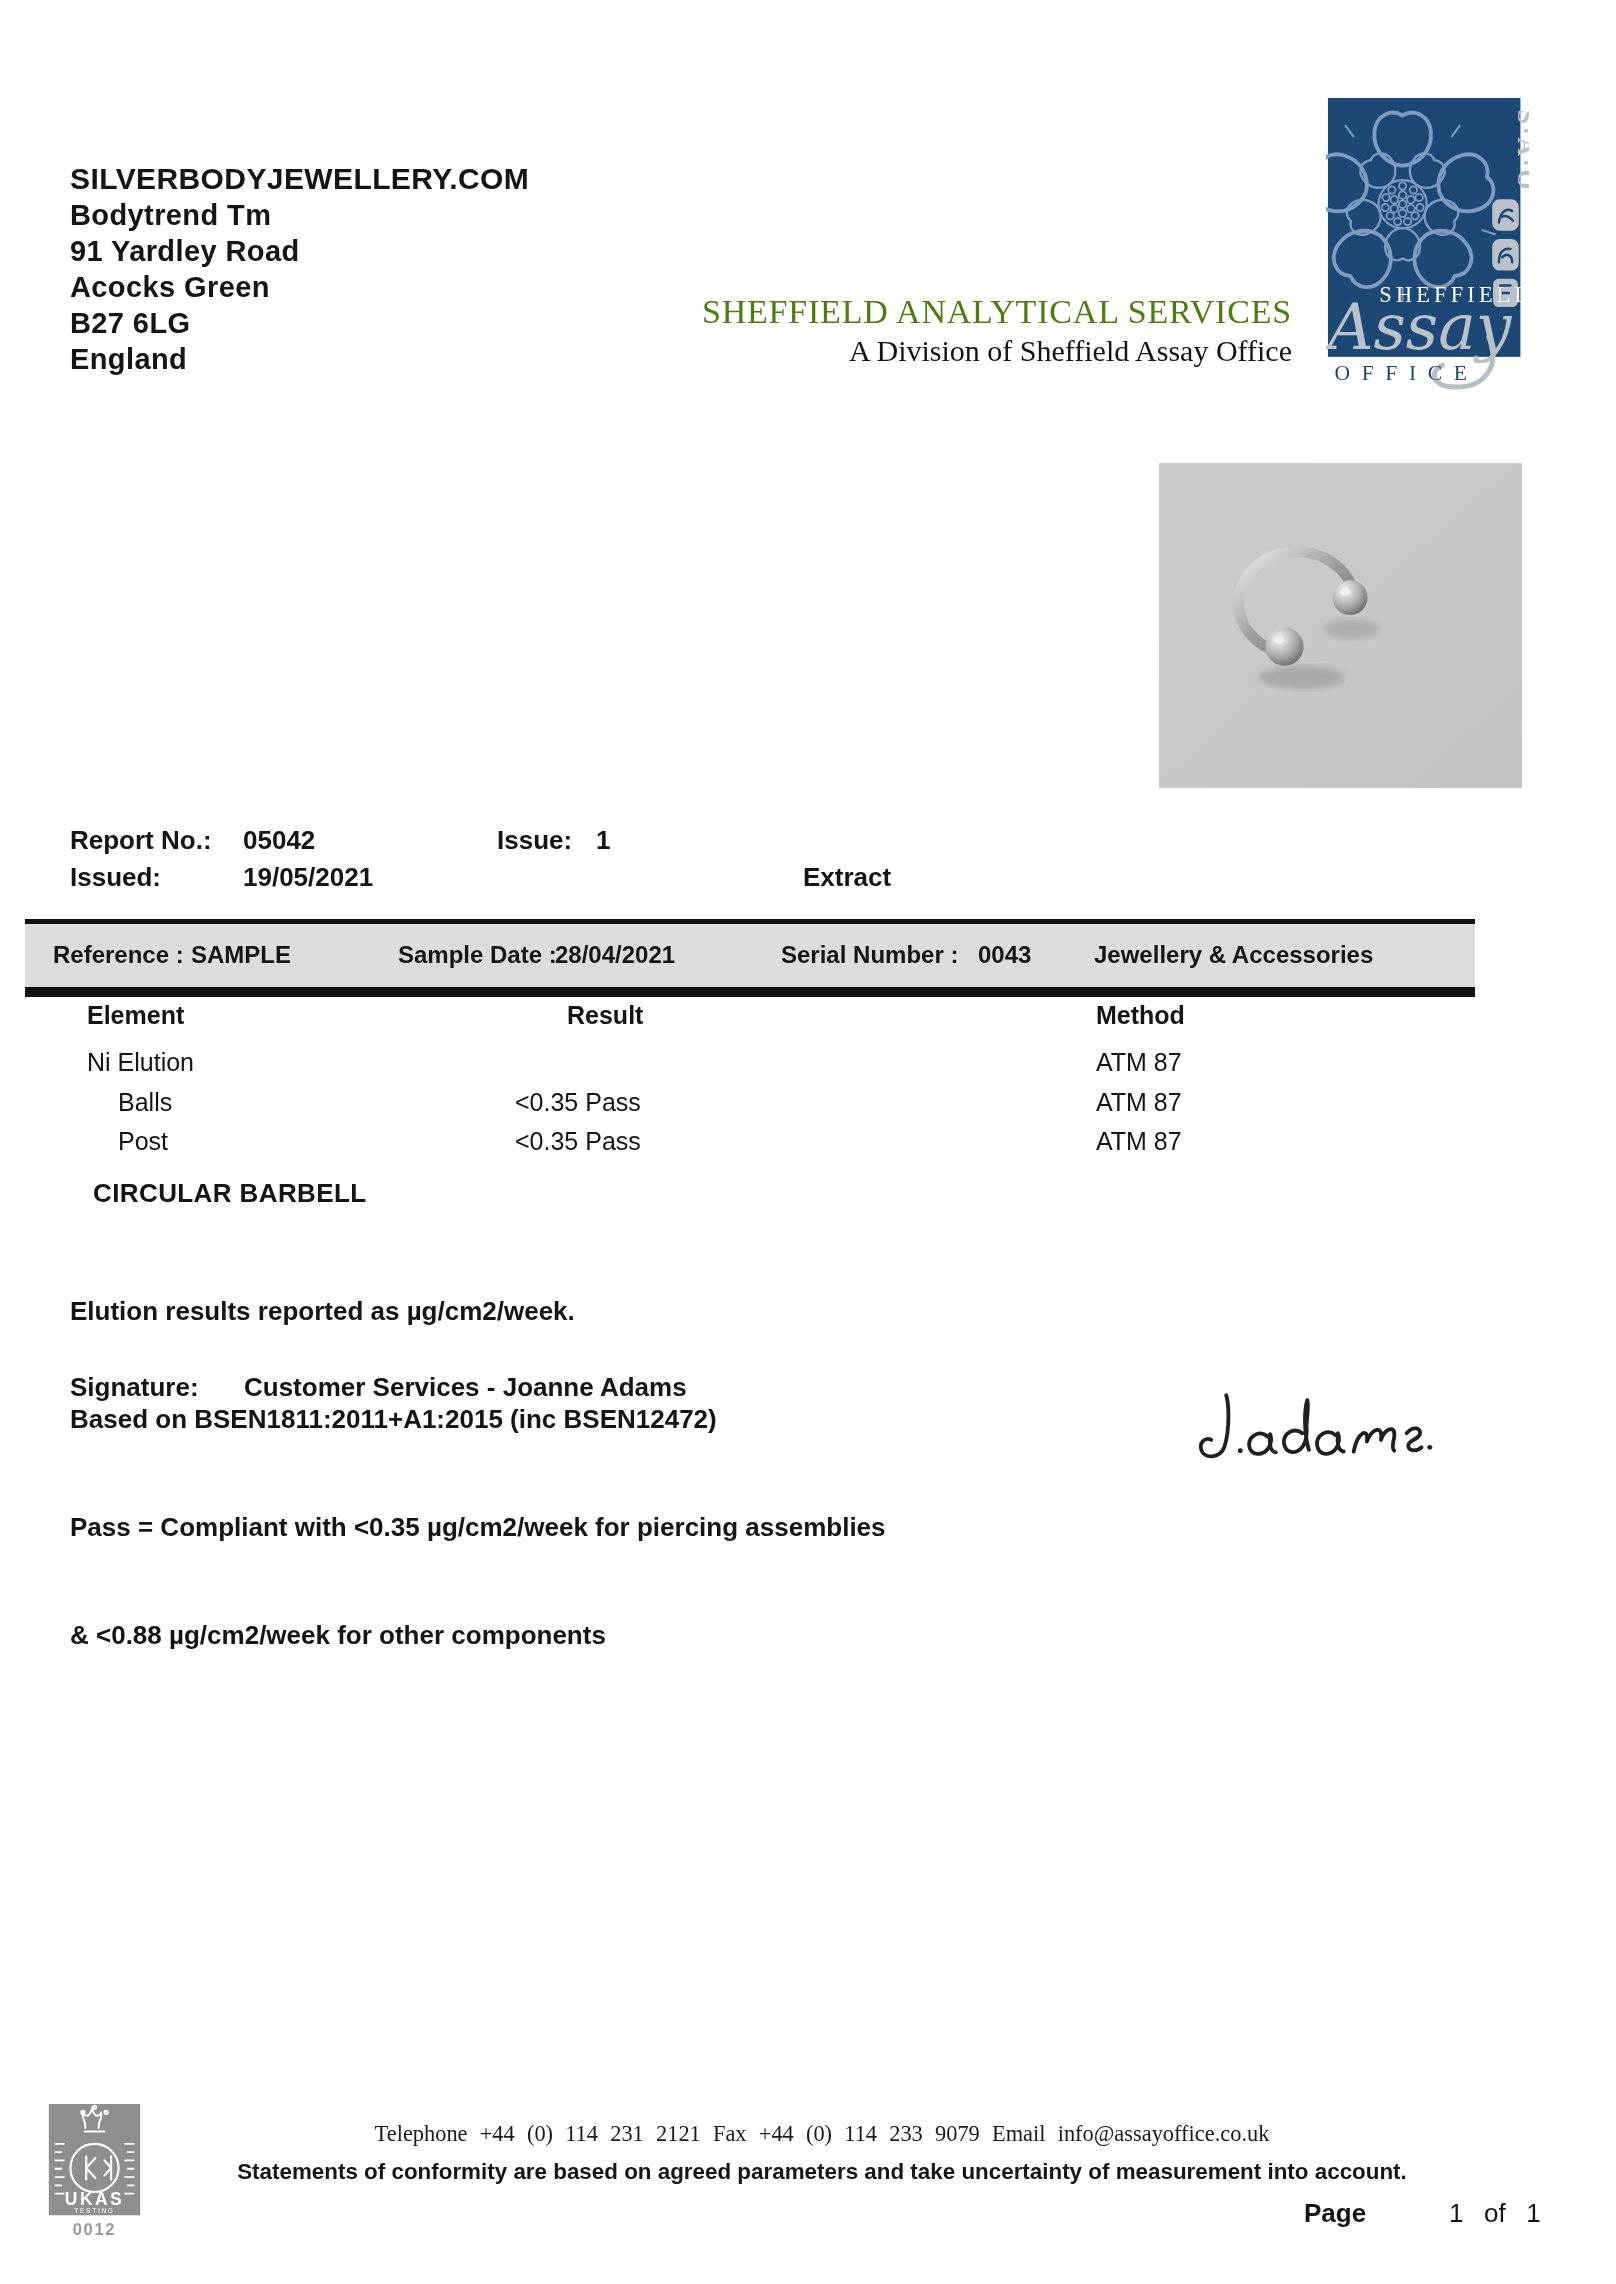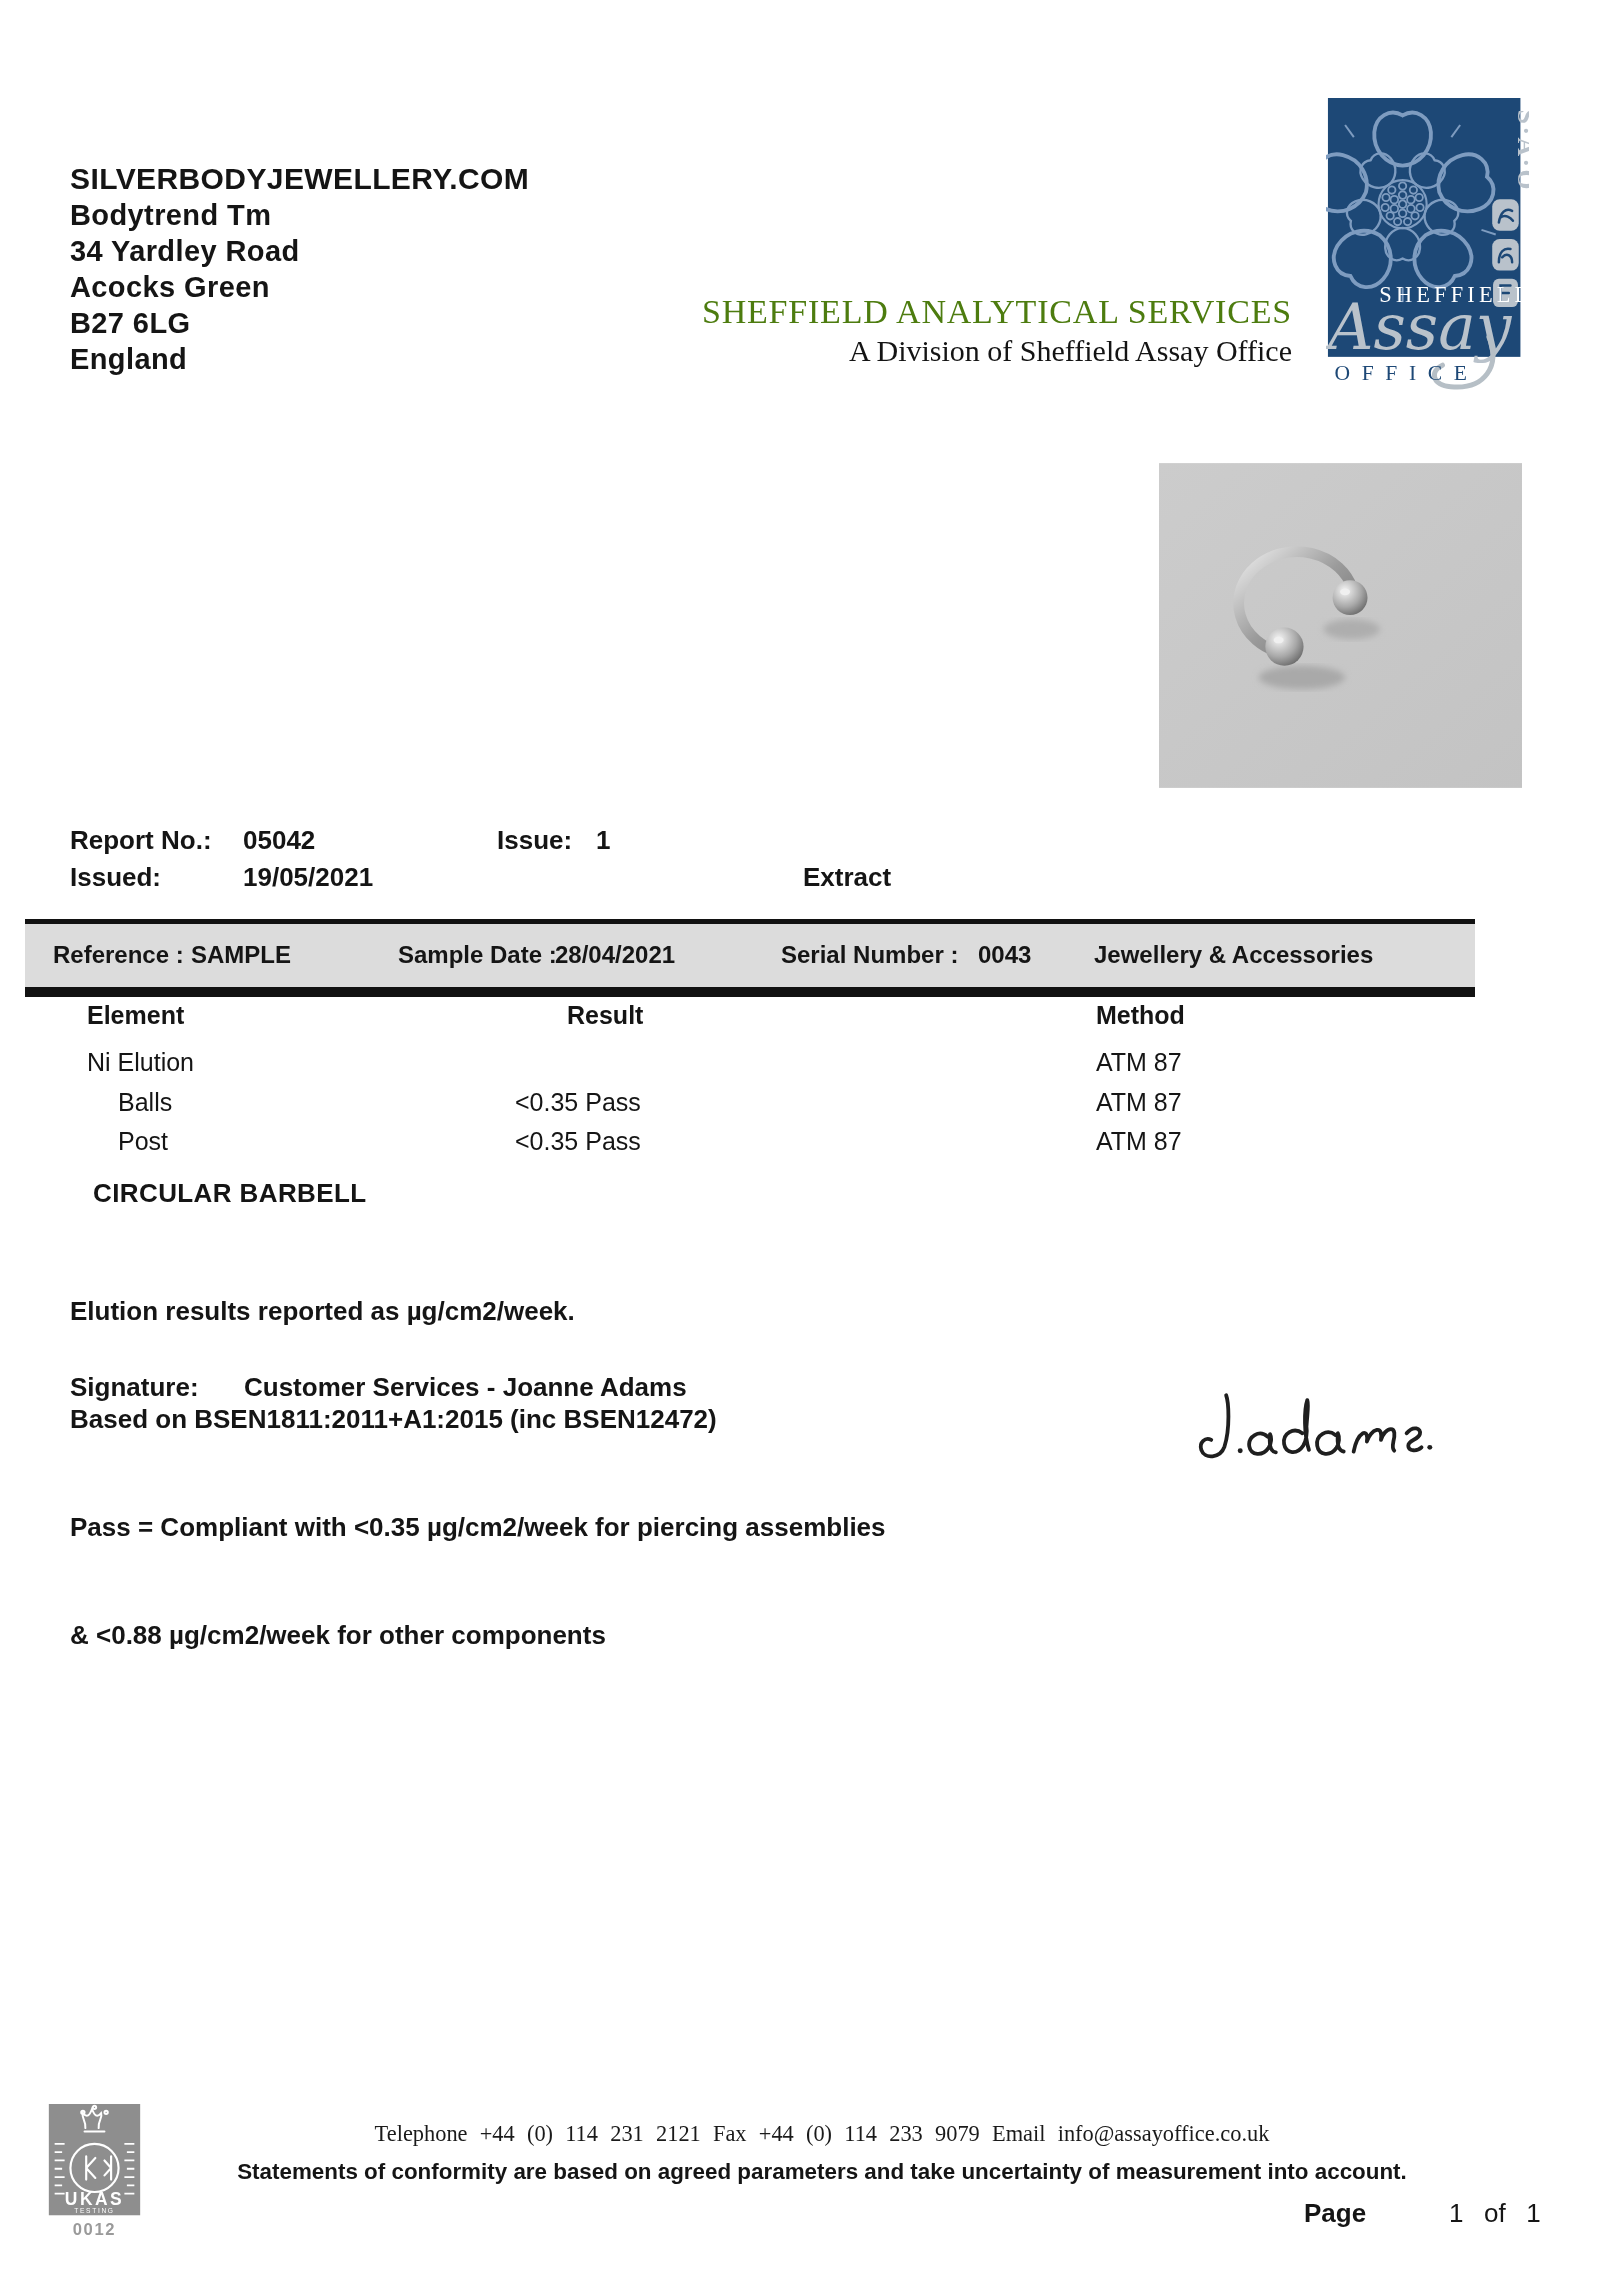--- a/index.html
+++ b/index.html
@@ -46,21 +46,21 @@
   .page-value { left:1402px; top:2198px; font-weight:400; font-size:26px; word-spacing:13.3px;margin-left:47px; }
 </style>
 </head>
 <body>
 
 <div class="page">
 
   <div class="abs address">
     <div class="company">SILVERBODYJEWELLERY.COM</div>
     <div>Bodytrend Tm</div>
-    <div>34 Yardley Road</div>
+    <div>91 Yardley Road</div>
     <div>Acocks Green</div>
     <div>B27 6LG</div>
     <div>England</div>
   </div>
 
   <div class="abs division">
     <div class="title">SHEFFIELD ANALYTICAL SERVICES</div>
     <div class="subtitle">A Division of Sheffield Assay Office</div>
   </div>
 

